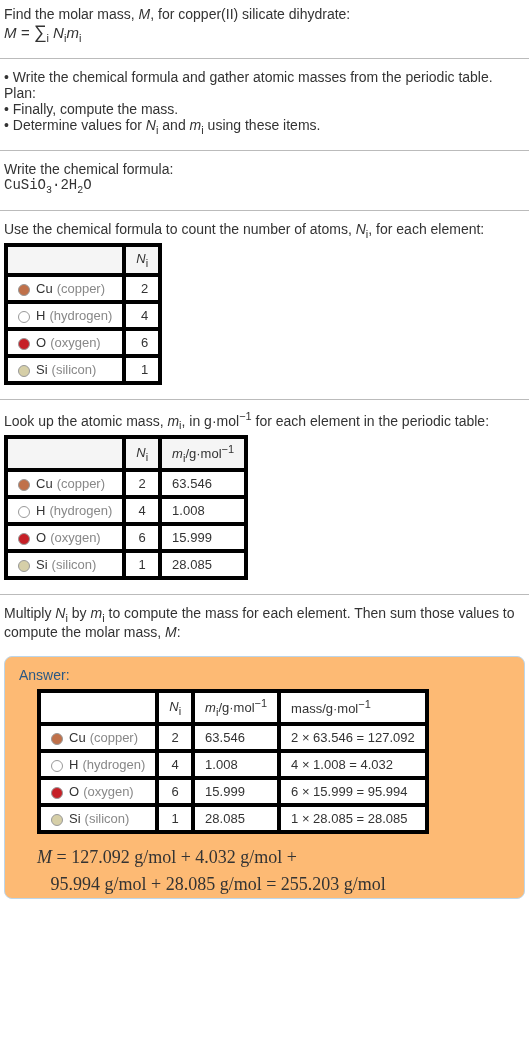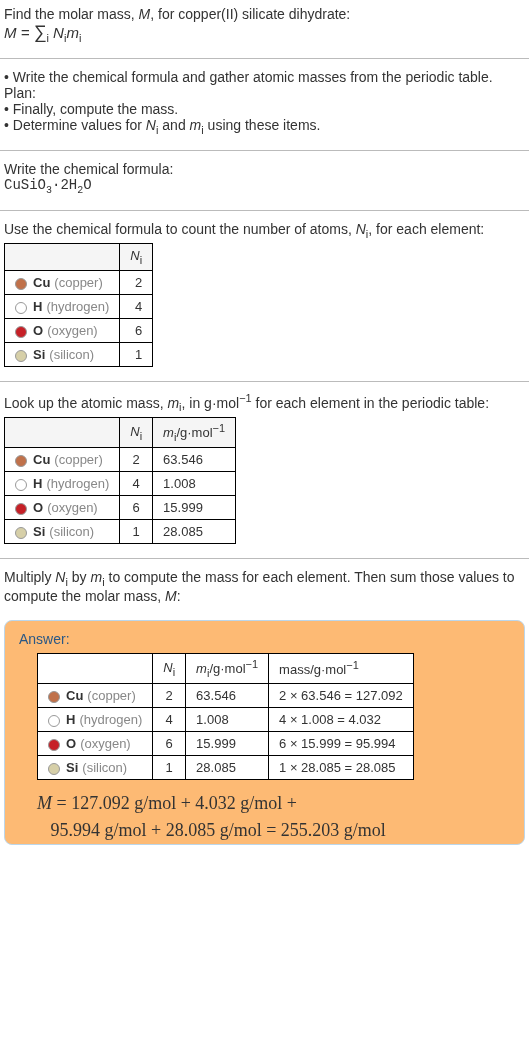--- a/index.html
+++ b/index.html
@@ -24,41 +24,41 @@
     font-family: Liberation Sans, sans-serif;
     font-size: 15px;
   }
   .sub { vertical-align: sub; font-size: 11px; font-style: normal;}
   .sup { vertical-align: super; font-size: 11px; font-style: normal;}
   table.data {
     border-collapse: collapse;
     margin-top: 4px;
   }
   table.data th, table.data td {
-    border: 1px solid #000000;
+    border: 4px solid #000000;
     padding: 4px 10px;
     text-align: left;
     font-size: 13px;
     white-space: nowrap;
   }
   table.data th {
     background: #f5f5f5;
     font-weight: normal;
   }
   .swatch {
     display: inline-block;
     width: 10px;
     height: 10px;
     border-radius: 50%;
     border: 1px solid #999;
     margin-right: 6px;
     vertical-align: middle;
   }
   .elsym {
-    font-weight: bold;
+    font-weight: normal;
     color: #333;
     margin-right: 4px;
   }
   .elname {
     color: #888;
   }
   .answer-box {
     background: #fdba74;
     border: 1px solid #bcd6ea;
     border-radius: 8px;

